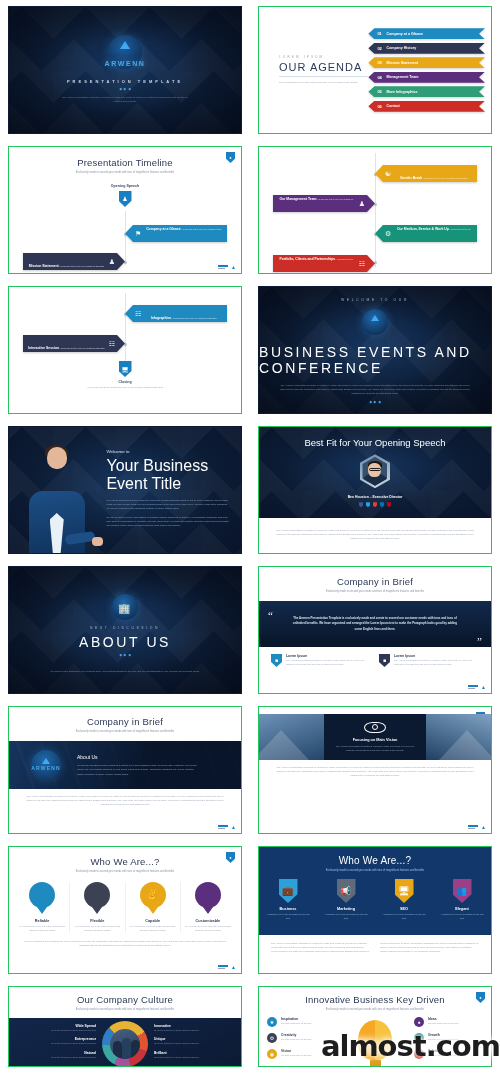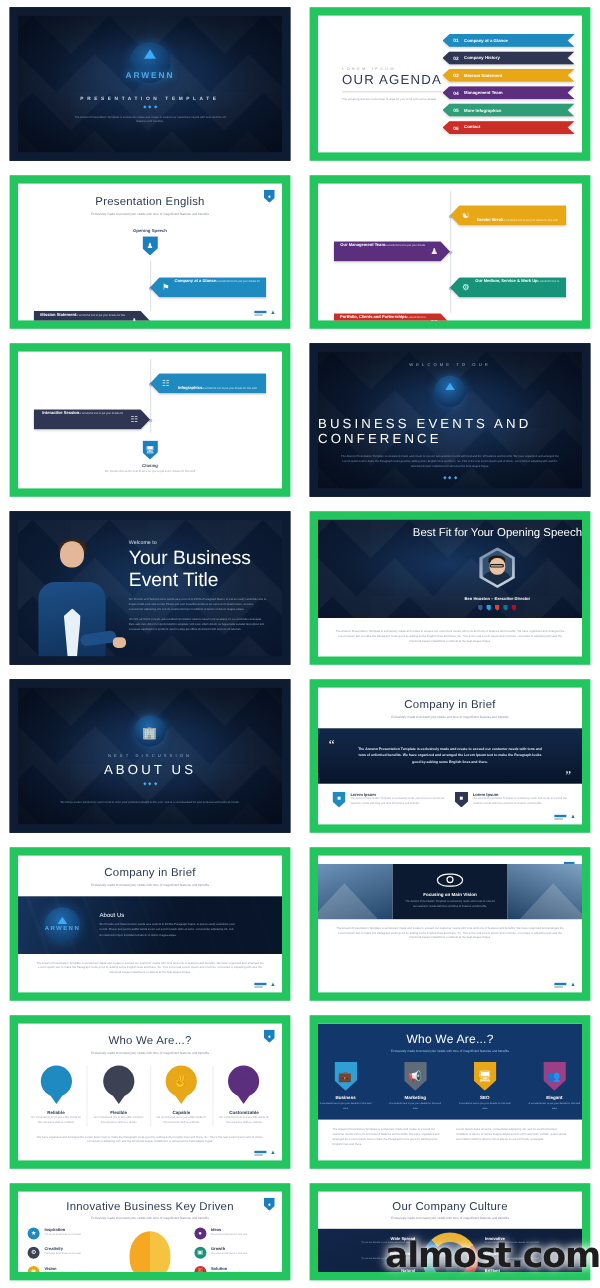--- a/index.html
+++ b/index.html
@@ -7,21 +7,21 @@
   body {
     width:500px; height:1073px; overflow:hidden;
     font-family:"Liberation Sans", sans-serif;
     background:#ffffff;
   }
   .grid { display:grid; grid-template-columns:250px 250px; width:500px; }
   .cell { width:250px; height:140px; padding:6px 8px; background:#fff; position:relative; }
   .cell.short { height:93px; }
   .slide {
     width:100%; height:100%; position:relative; overflow:hidden;
-    background:#fff; border:7px solid #22c55e;
+    background:#fff; border:1px solid #22c55e;
   }
   .slide.dark { background:#0d1b33; border-color:#0d1b33; }
 
   
   .ttl { font-size:9.5px; color:#2b3a55; text-align:center; font-weight:400; letter-spacing:.2px;}
   .sub { font-size:2.6px; color:#8a93a3; text-align:center; margin-top:3px; line-height:1.5; }
   .blurb { font-size:2.4px; color:#9aa3b2; text-align:center; line-height:1.7; }
 
   
   .geo {
@@ -93,21 +93,21 @@
   .foot { position:absolute; bottom:3px; right:5px; display:flex; align-items:center; gap:3px; }
   .foot .bars { display:flex; flex-direction:column; gap:1px; }
   .foot .bars i { display:block;width:10px;height:1.2px;background:#1a7fc1; }
   .foot .bars i:nth-child(2){ background:#9aa3b2; width:7px; }
   .foot .mk { font-size:5px; color:#1a7fc1; font-weight:700; }
 
   
   .wc { position:relative; height:100%; display:flex; flex-direction:column; align-items:center; justify-content:center; }
   .wc-k { font-size:3.4px; letter-spacing:2.6px; color:#9db6d4; }
   .wc-logo { width:26px;height:26px;border-radius:50%;background:radial-gradient(circle at 45% 35%,#1f6aad 0%,#123a67 65%,#0b2244 100%); display:flex;align-items:flex-start;justify-content:center;padding-top:6px; margin:7px 0 9px; box-shadow:0 0 8px rgba(50,140,220,.4);}
-  .wc-t { font-size:11px; letter-spacing:2.6px; color:#fff; font-weight:400; }
+  .wc-t { font-size:14px; letter-spacing:2.6px; color:#fff; font-weight:400; }
   .wc-p { font-size:2.3px; line-height:1.9; color:#7e95b5; text-align:center; width:84%; margin-top:7px; }
 
   
   .be { display:flex; height:100%; position:relative; }
   .be-ph { width:42%; position:relative; }
   .person { position:absolute; bottom:0; left:14%; width:70%; height:84%; }
   .p-head { position:absolute; left:50%; top:0; width:20px;height:22px; margin-left:-10px; border-radius:48% 48% 45% 45%; background:#e2b79a; }
   .p-hair { position:absolute; left:50%; top:-2px; width:23px;height:15px;margin-left:-11.5px;border-radius:50% 50% 42% 42%; background:#3a2418; }
   .p-body { position:absolute; left:50%; bottom:0; width:56px;height:62px;margin-left:-28px; background:linear-gradient(170deg,#1d4f86,#10325c); border-radius:14px 14px 0 0; }
   .p-shirt { position:absolute; left:50%; bottom:0; width:14px;height:40px;margin-left:-7px;background:#e8f0f8; clip-path:polygon(50% 0,100% 16%,78% 100%,22% 100%,0 16%); }
@@ -296,21 +296,21 @@
           </div>
       </div>
     </div>
   </div>
 
   <div class="cell">
     <div class="slide">
       <div class="badge-sh">●</div>
       <div class="tl">
         <div style="padding-top:10px">
-          <div class="ttl">Presentation English</div>
+          <div class="ttl">Presentation Timeline</div>
           <div class="sub">Exclusively made to exceed your needs with tons of magnificent features and benefits</div>
         </div>
         <div style="margin-top:9px">
           <div class="tl-cap">Opening Speech</div>
           <div class="tl-shield" style="margin-top:3px">♟</div>
         </div>
         <div class="tl-line" style="top:64px"></div>
         <div class="tl-node" style="top:86px"></div>
         <div class="tl-node" style="top:114px"></div>
         <div class="ar right" style="left:50%; top:78px; width:44%;">
@@ -438,21 +438,21 @@
           <div class="be-h">Your Business Event Title</div>
           <div class="be-b">We Provide and Tailored some words as a content to Fill this Paragraph Mates, to put an easily customize and to began it with your own needs. Please put your beautiful words so we can Lorem Ipsum delve, at some, consectetur adipiscing elit, sed do eiusmod tempor incididunt ut labore et dolore magna aliqua.</div>
           <div class="be-b">Ut enim ad minim veniam, quis nostrud exercitation ullamco laboris nisi ut aliquip ex ea commodo consequat. Duis aute irure dolor in reprehenderit in voluptate velit esse cillum dolore eu fugiat nulla pariatur. Excepteur sint occaecat cupidatat non proident, sunt in culpa qui officia deserunt mollit anim id est laborum.</div>
         </div>
       </div>
     </div>
   </div>
 
   <div class="cell">
     <div class="slide">
-      <div class="os-top" style="background:#15803d; position:relative;align-items:flex-end;">
+      <div class="os-top" style="background:#15803d; position:relative;">
         <div class="geo v2"></div>
         <div style="position:relative;display:flex;flex-direction:column;align-items:center;">
           <div class="os-h">Best Fit for Your Opening Speech</div>
           <div class="hexw" style="margin-top:6px">
             <div class="inner2">
                 <div class="m-body"></div>
                 <div class="m-hair"></div>
                 <div class="m-head"></div>
                 <div class="m-gl"></div>
               </div>
@@ -667,20 +667,79 @@
       </div>
       <div style="display:flex;gap:10px;padding:7px 12px 0;background:#fff;">
         <div class="blurb" style="flex:1;text-align:left">The Arwenn Presentation Template is exclusively made and create to exceed our customer needs with tons and tons of features and benefits. We have organized and arranged the Lorem Ipsum text to make the Paragraph looks good by adding some English lines and there.</div>
         <div class="blurb" style="flex:1;text-align:left">Lorem Ipsum delve at some, consectetur adipiscing elit, sed do eiusmod tempor incididunt ut labore et dolore magna aliqua sed do enim ad minim veniam, quis nostrud exercitation ullamco laboris nisi ut aliquip ex ea commodo consequat.</div>
       </div>
     </div>
   </div>
 
   <div class="cell short">
     <div class="slide">
+      <div class="hdr" style="padding-top:7px">
+        <div class="ttl">Our Company Culture</div>
+        <div class="sub">Exclusively made to exceed your needs with tons of magnificent features and benefits</div>
+      </div>
+      <div class="cul">
+        <div class="cul-bg"></div>
+        <div class="cul-side l" id="cul-left">
+            <div class="cul-row">
+              <div class="tx">
+                <h6>Wide Spread</h6>
+                <p>To put the details to put some details for this stuff</p>
+              </div>
+            </div>
+            <div class="cul-row">
+              <div class="tx">
+                <h6>Entrepreneur</h6>
+                <p>To put the details to put some details for this stuff</p>
+              </div>
+            </div>
+            <div class="cul-row">
+              <div class="tx">
+                <h6>Natural</h6>
+                <p>To put the details to put some details for this stuff</p>
+              </div>
+            </div>
+          </div>
+        <div class="donut">
+          <div class="ph-circ">
+              <i></i>
+              <i></i>
+              <i></i>
+            </div>
+        </div>
+        <div class="cul-side r" id="cul-right">
+            <div class="cul-row">
+              <div class="tx">
+                <h6>Innovative</h6>
+                <p>To put the details to put some details for this stuff</p>
+              </div>
+            </div>
+            <div class="cul-row">
+              <div class="tx">
+                <h6>Unique</h6>
+                <p>To put the details to put some details for this stuff</p>
+              </div>
+            </div>
+            <div class="cul-row">
+              <div class="tx">
+                <h6>Brilliant</h6>
+                <p>To put the details to put some details for this stuff</p>
+              </div>
+            </div>
+          </div>
+      </div>
+    </div>
+  </div>
+
+  <div class="cell short">
+    <div class="slide">
       <div class="badge-sh">●</div>
       <div class="hdr" style="padding-top:7px">
         <div class="ttl">Innovative Business Key Driven</div>
         <div class="sub">Exclusively made to exceed your needs with tons of magnificent features and benefits</div>
       </div>
       <div class="kd">
         <div class="kd-col l" id="kd-left">
             <div class="kd-row">
               <span class="kd-ic" style="background: rgb(31, 138, 192);">★</span>
               <div>
@@ -728,74 +787,15 @@
               <div>
                 <h6>Solution</h6>
                 <p>Put some small lines for this stuff</p>
               </div>
             </div>
           </div>
       </div>
     </div>
   </div>
 
-  <div class="cell short">
-    <div class="slide">
-      <div class="hdr" style="padding-top:7px">
-        <div class="ttl">Our Company Culture</div>
-        <div class="sub">Exclusively made to exceed your needs with tons of magnificent features and benefits</div>
-      </div>
-      <div class="cul">
-        <div class="cul-bg"></div>
-        <div class="cul-side l" id="cul-left">
-            <div class="cul-row">
-              <div class="tx">
-                <h6>Wide Spread</h6>
-                <p>To put the details to put some details for this stuff</p>
-              </div>
-            </div>
-            <div class="cul-row">
-              <div class="tx">
-                <h6>Entrepreneur</h6>
-                <p>To put the details to put some details for this stuff</p>
-              </div>
-            </div>
-            <div class="cul-row">
-              <div class="tx">
-                <h6>Natural</h6>
-                <p>To put the details to put some details for this stuff</p>
-              </div>
-            </div>
-          </div>
-        <div class="donut">
-          <div class="ph-circ">
-              <i></i>
-              <i></i>
-              <i></i>
-            </div>
-        </div>
-        <div class="cul-side r" id="cul-right">
-            <div class="cul-row">
-              <div class="tx">
-                <h6>Innovative</h6>
-                <p>To put the details to put some details for this stuff</p>
-              </div>
-            </div>
-            <div class="cul-row">
-              <div class="tx">
-                <h6>Unique</h6>
-                <p>To put the details to put some details for this stuff</p>
-              </div>
-            </div>
-            <div class="cul-row">
-              <div class="tx">
-                <h6>Brilliant</h6>
-                <p>To put the details to put some details for this stuff</p>
-              </div>
-            </div>
-          </div>
-      </div>
-    </div>
-  </div>
-
 </div>
 
 <div class="wm">almost.com</div>
 
 </body></html>

